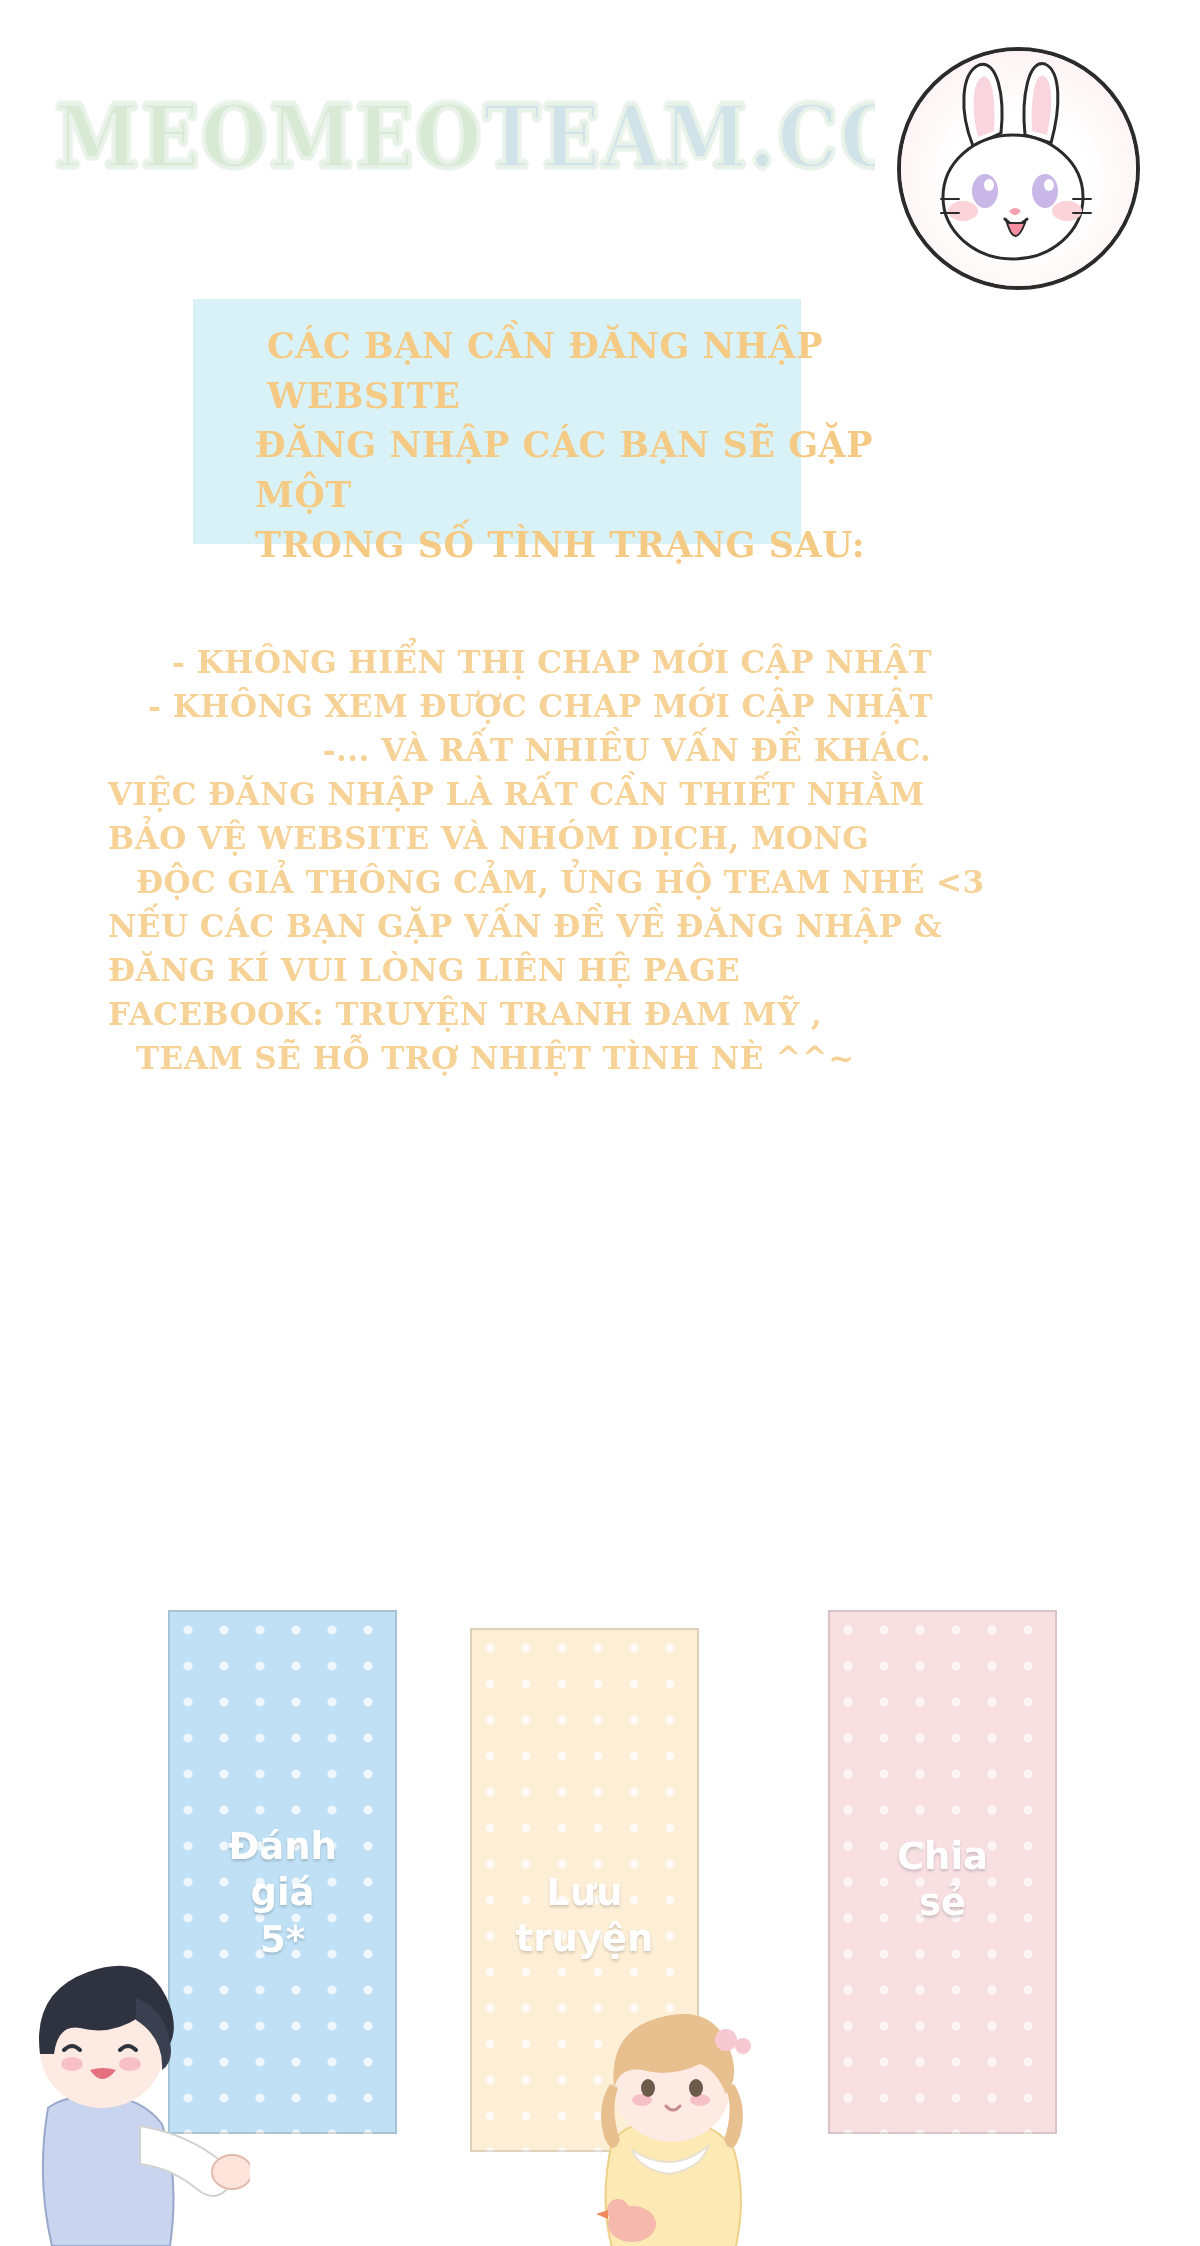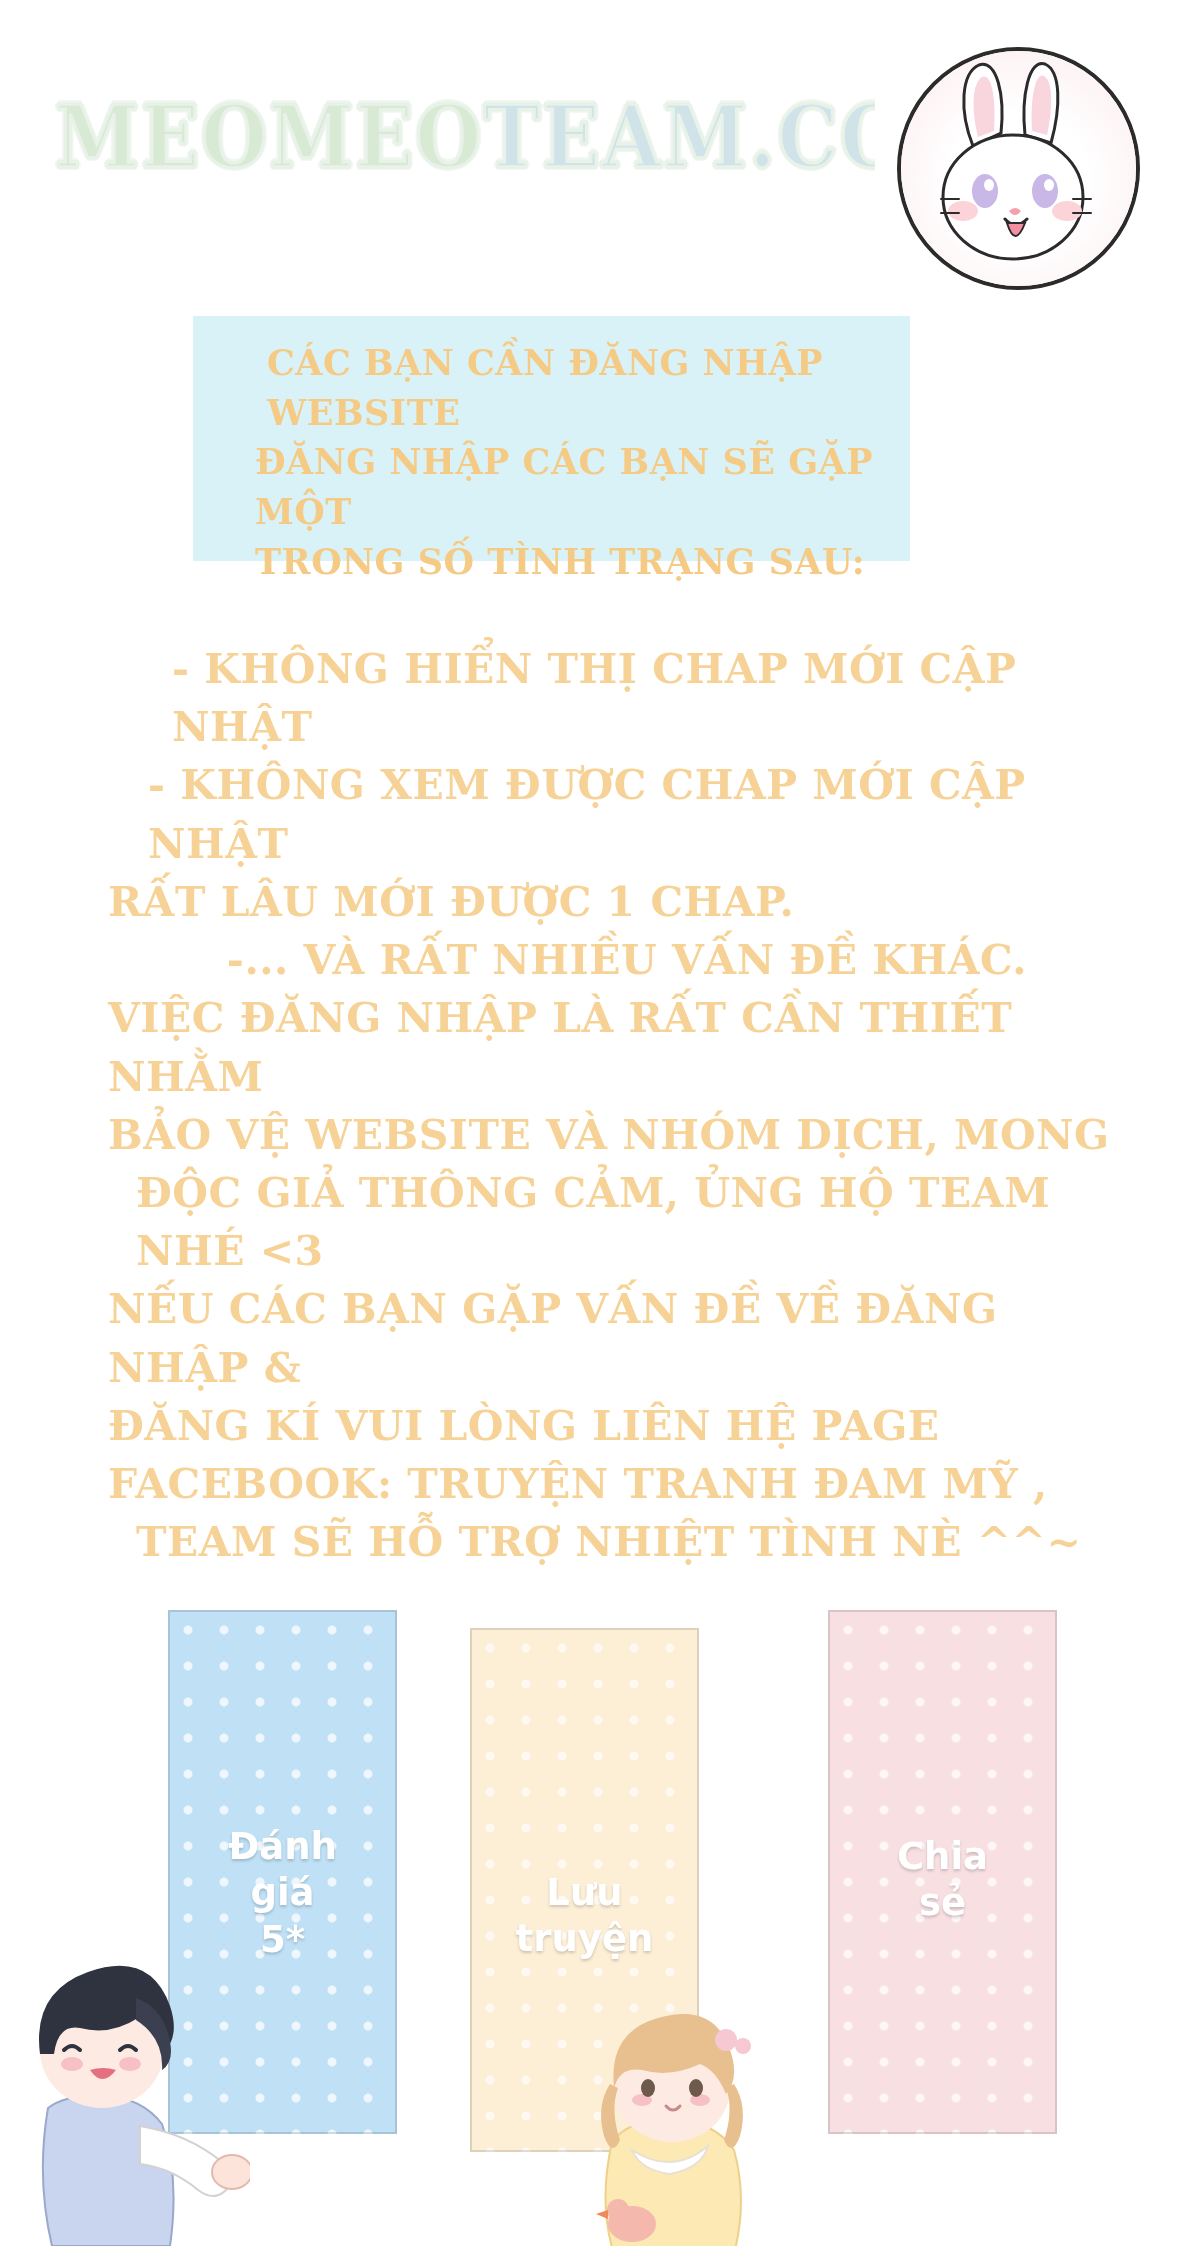--- a/index.html
+++ b/index.html
@@ -69,22 +69,22 @@
     position: absolute;
     inset: 0;
     background: radial-gradient(circle at 50% 55%, #ffffff 40%, #fbeaec 100%);
   }
   .mascot-svg { position: absolute; left: 0; top: 0; }
 
   
   .notice-box {
     position: absolute;
     left: 193px;
-    top: 316px;
-    width: 717px;
+    top: 299px;
+    width: 608px;
     height: 245px;
     background: #d9f2f7;
   }
   .notice-text {
     position: absolute;
     left: 62px;
     top: 22px;
     width: 640px;
     font-family: "DejaVu Serif", serif;
     font-size: 35px;
@@ -96,21 +96,21 @@
   }
   .notice-text .l1 { padding-left: 12px; }
 
   
   .body-text {
     position: absolute;
     left: 108px;
     top: 640px;
     width: 1010px;
     font-family: "DejaVu Serif", serif;
-    font-size: 41px;
+    font-size: 31px;
     line-height: 1.42;
     font-weight: bold;
     color: #f6d296;
     letter-spacing: 0.5px;
     text-transform: uppercase;
   }
   .body-text p { margin: 0; }
   .ind1 { padding-left: 64px; }
   .ind2 { padding-left: 40px; }
   .ind3 { padding-left: 40px; }
@@ -208,21 +208,20 @@
   <div class="notice-text">
     <div class="l1">CÁC BẠN CẦN ĐĂNG NHẬP WEBSITE</div>
     <div>ĐĂNG NHẬP CÁC BẠN SẼ GẶP MỘT</div>
     <div>TRONG SỐ TÌNH TRẠNG SAU:</div>
   </div>
 </div>
 
 <div class="body-text">
   <p class="ind1">- KHÔNG HIỂN THỊ CHAP MỚI CẬP NHẬT</p>
   <p class="ind2">- KHÔNG XEM ĐƯỢC CHAP MỚI CẬP NHẬT</p>
-  <p>RẤT LÂU MỚI ĐƯỢC 1 CHAP.</p>
   <p class="ind4">-... VÀ RẤT NHIỀU VẤN ĐỀ KHÁC.</p>
   <p>VIỆC ĐĂNG NHẬP LÀ RẤT CẦN THIẾT NHẰM</p>
   <p>BẢO VỆ WEBSITE VÀ NHÓM DỊCH, MONG</p>
   <p class="ind5">ĐỘC GIẢ THÔNG CẢM, ỦNG HỘ TEAM NHÉ &lt;3</p>
   <p>NẾU CÁC BẠN GẶP VẤN ĐỀ VỀ ĐĂNG NHẬP &amp;</p>
   <p>ĐĂNG KÍ VUI LÒNG LIÊN HỆ PAGE</p>
   <p>FACEBOOK: TRUYỆN TRANH ĐAM MỸ ,</p>
   <p class="ind5">TEAM SẼ HỖ TRỢ NHIỆT TÌNH NÈ ^^~</p>
 </div>
 

